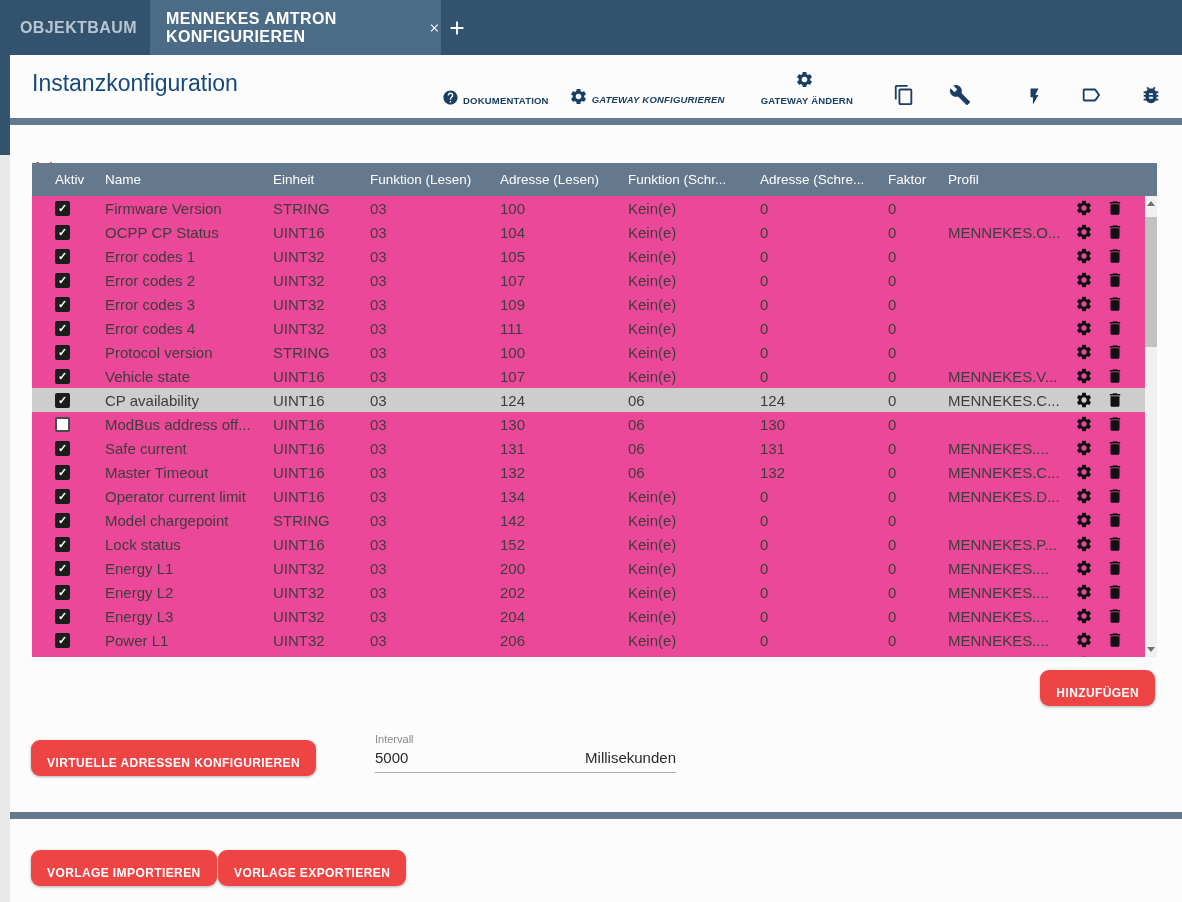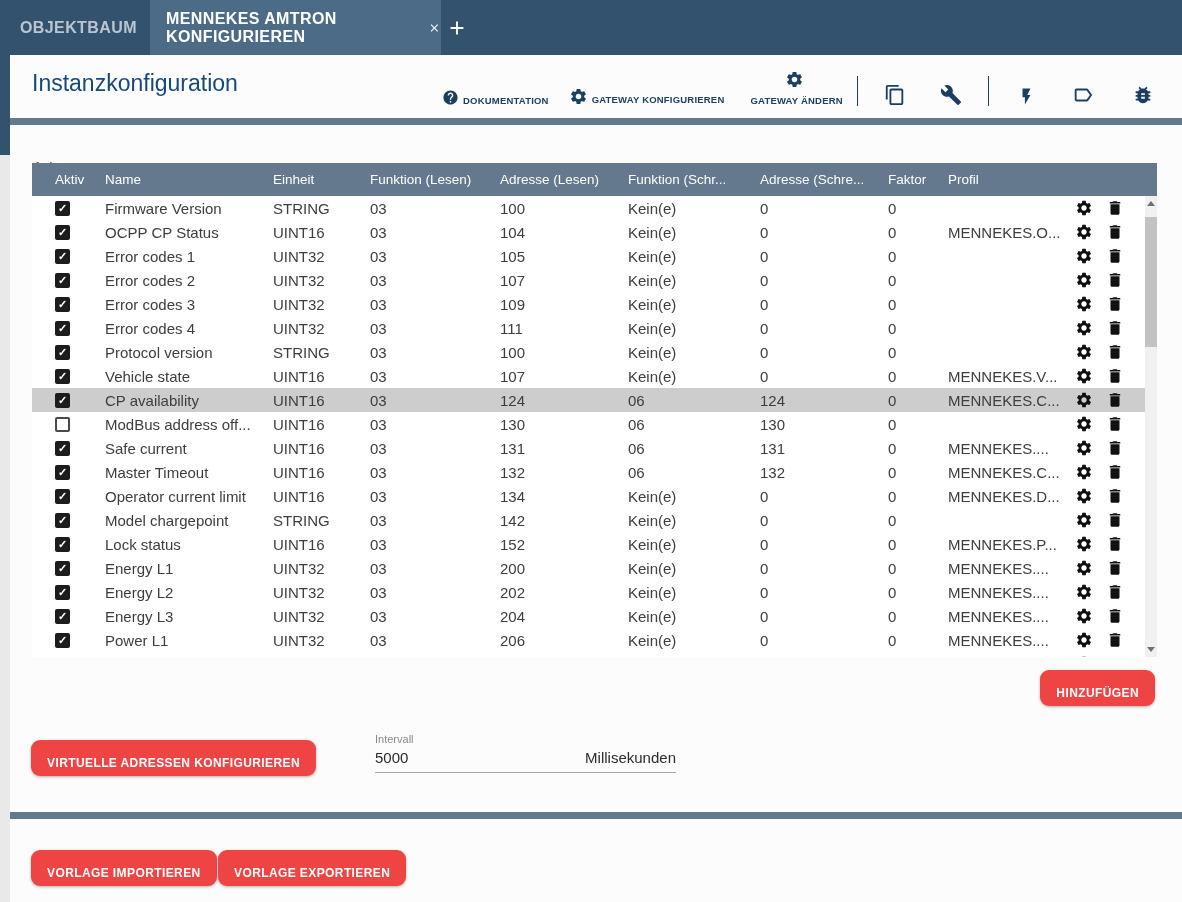--- a/index.html
+++ b/index.html
@@ -29,21 +29,21 @@
   .tb-action svg{width:19px;height:19px;fill:#1b3e63;flex:0 0 auto;}
   .tb-action .tb-label{font-size:9.5px;font-weight:700;letter-spacing:.2px;margin-left:4px;padding-top:6px;}
   .tb-sep{width:2px;height:30px;background:#1b3e63;}
   .tb-icon{background:none;border:none;padding:0;cursor:pointer;display:flex;align-items:center;}
   .tb-icon svg{width:22px;height:22px;fill:#1b3e63;}
 
   
   .clipped-heading{position:absolute;left:32px;top:146px;height:9px;overflow:hidden;font-size:17px;line-height:14px;color:#c2410c;margin-top:16px;}
 
   
-  .table{position:absolute;left:32px;top:163px;width:1125px;height:494px;overflow:hidden;background:#ffffff;}
+  .table{position:absolute;left:32px;top:163px;width:1125px;height:494px;overflow:hidden;background:#ec4899;}
   .thead{display:grid;grid-template-columns:73px 168px 97px 130px 128px 132px 128px 60px 127px 1fr;height:33px;align-items:center;background:#64798e;color:#ffffff;font-size:13.5px;font-weight:500;}
   .thead .hcell:first-child{padding-left:23px;}
   .tbody{width:1113px;}
   .trow{display:grid;grid-template-columns:73px 168px 97px 130px 128px 132px 128px 60px 127px 1fr;height:24px;align-items:center;font-size:15px;color:#3d3d3d;cursor:pointer;}
   .trow.highlighted{background:#cdcdcd;}
   .cell{white-space:nowrap;overflow:hidden;}
   .c-aktiv{padding-left:23px;}
   .checkbox{width:15px;height:15px;box-sizing:border-box;border:2px solid #4a4a4a;border-radius:2px;background:#fff;display:flex;align-items:center;justify-content:center;cursor:pointer;}
   .checkbox.checked{background:#1c1c1c;border-color:#1c1c1c;}
   .checkbox.checked::after{content:"\2713";color:#fff;font-size:11px;font-weight:700;line-height:1;}
@@ -109,21 +109,21 @@
 
   <div class="page-title">Instanzkonfiguration</div>
 
   <div class="toolbar">
     <div class="tb-action" style="margin-right:20px;">
       <svg viewBox="0 0 24 24" style="width:17px;height:17px;">
           <path d="M12 2C6.48 2 2 6.48 2 12s4.48 10 10 10 10-4.48 10-10S17.52 2 12 2zm1 17h-2v-2h2v2zm2.07-7.75l-.9.92C13.45 12.9 13 13.5 13 15h-2v-.5c0-1.1.45-2.1 1.17-2.83l1.24-1.26c.37-.36.59-.86.59-1.41 0-1.1-.9-2-2-2s-2 .9-2 2H8c0-2.21 1.79-4 4-4s4 1.79 4 4c0 .88-.36 1.68-.93 2.25z"></path>
         </svg>
       <span class="tb-label">DOKUMENTATION</span>
     </div>
-    <div class="tb-action" style="margin-right:22px;">
+    <div class="tb-action" style="margin-right:32px;font-style:italic;">
       <svg viewBox="0 0 24 24">
           <path d="M19.14 12.94c.04-.3.06-.61.06-.94 0-.32-.02-.64-.07-.94l2.03-1.58c.18-.14.23-.41.12-.61l-1.92-3.32c-.12-.22-.37-.29-.59-.22l-2.39.96c-.5-.38-1.03-.7-1.62-.94l-.36-2.54c-.04-.24-.24-.41-.48-.41h-3.84c-.24 0-.43.17-.47.41l-.36 2.54c-.59.24-1.13.57-1.62.94l-2.39-.96c-.22-.08-.47 0-.59.22L2.74 8.87c-.12.21-.08.47.12.61l2.03 1.58c-.05.3-.09.63-.09.94s.02.64.07.94l-2.03 1.58c-.18.14-.23.41-.12.61l1.92 3.32c.12.22.37.29.59.22l2.39-.96c.5.38 1.03.7 1.62.94l.36 2.54c.05.24.24.41.48.41h3.84c.24 0 .44-.17.47-.41l.36-2.54c.59-.24 1.13-.56 1.62-.94l2.39.96c.22.08.47 0 .59-.22l1.92-3.32c.12-.22.07-.47-.12-.61l-2.01-1.58zM12 15.6c-1.98 0-3.6-1.62-3.6-3.6s1.62-3.6 3.6-3.6 3.6 1.62 3.6 3.6-1.62 3.6-3.6 3.6z"></path>
         </svg>
       <span class="tb-label">GATEWAY KONFIGURIEREN</span>
     </div>
     <div class="tb-action" style="margin-right:14px;flex-direction:column;">
       <svg viewBox="0 0 24 24">
           <path d="M19.14 12.94c.04-.3.06-.61.06-.94 0-.32-.02-.64-.07-.94l2.03-1.58c.18-.14.23-.41.12-.61l-1.92-3.32c-.12-.22-.37-.29-.59-.22l-2.39.96c-.5-.38-1.03-.7-1.62-.94l-.36-2.54c-.04-.24-.24-.41-.48-.41h-3.84c-.24 0-.43.17-.47.41l-.36 2.54c-.59.24-1.13.57-1.62.94l-2.39-.96c-.22-.08-.47 0-.59.22L2.74 8.87c-.12.21-.08.47.12.61l2.03 1.58c-.05.3-.09.63-.09.94s.02.64.07.94l-2.03 1.58c-.18.14-.23.41-.12.61l1.92 3.32c.12.22.37.29.59.22l2.39-.96c.5.38 1.03.7 1.62.94l.36 2.54c.05.24.24.41.48.41h3.84c.24 0 .44-.17.47-.41l.36-2.54c.59-.24 1.13-.56 1.62-.94l2.39.96c.22.08.47 0 .59-.22l1.92-3.32c.12-.22.07-.47-.12-.61l-2.01-1.58zM12 15.6c-1.98 0-3.6-1.62-3.6-3.6s1.62-3.6 3.6-3.6 3.6 1.62 3.6 3.6-1.62 3.6-3.6 3.6z"></path>
         </svg>
       <span class="tb-label">GATEWAY ÄNDERN</span>

